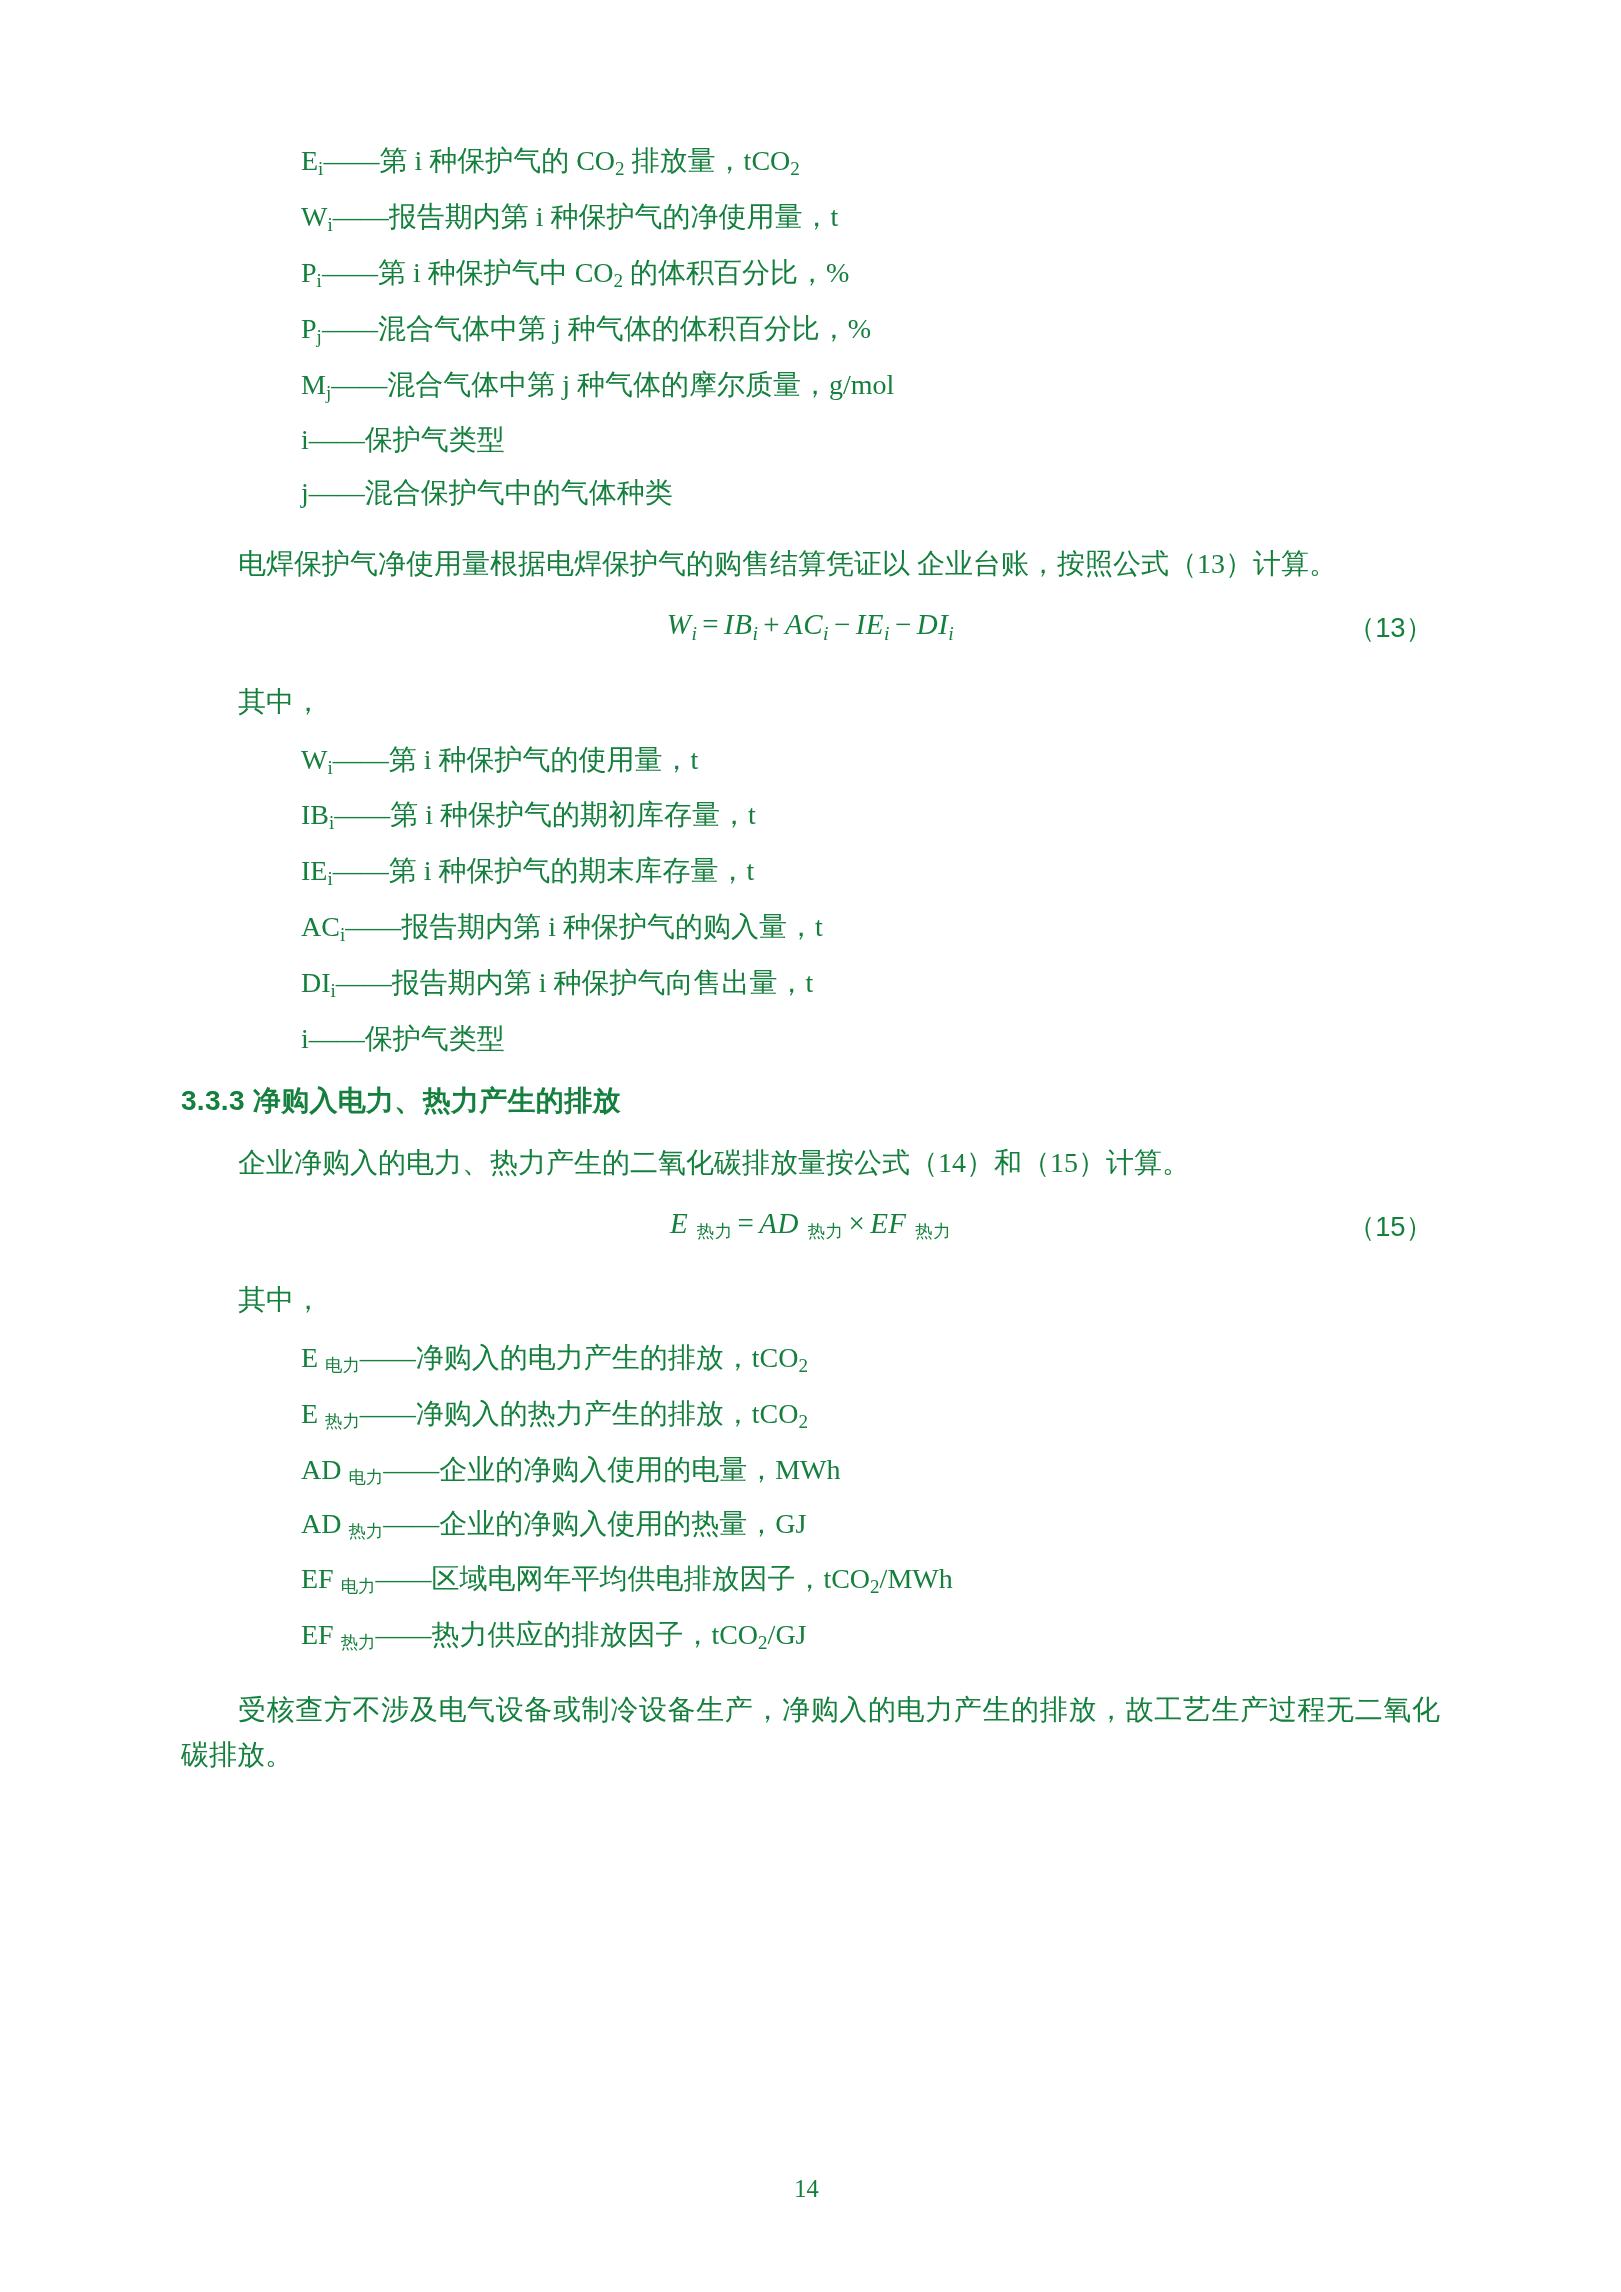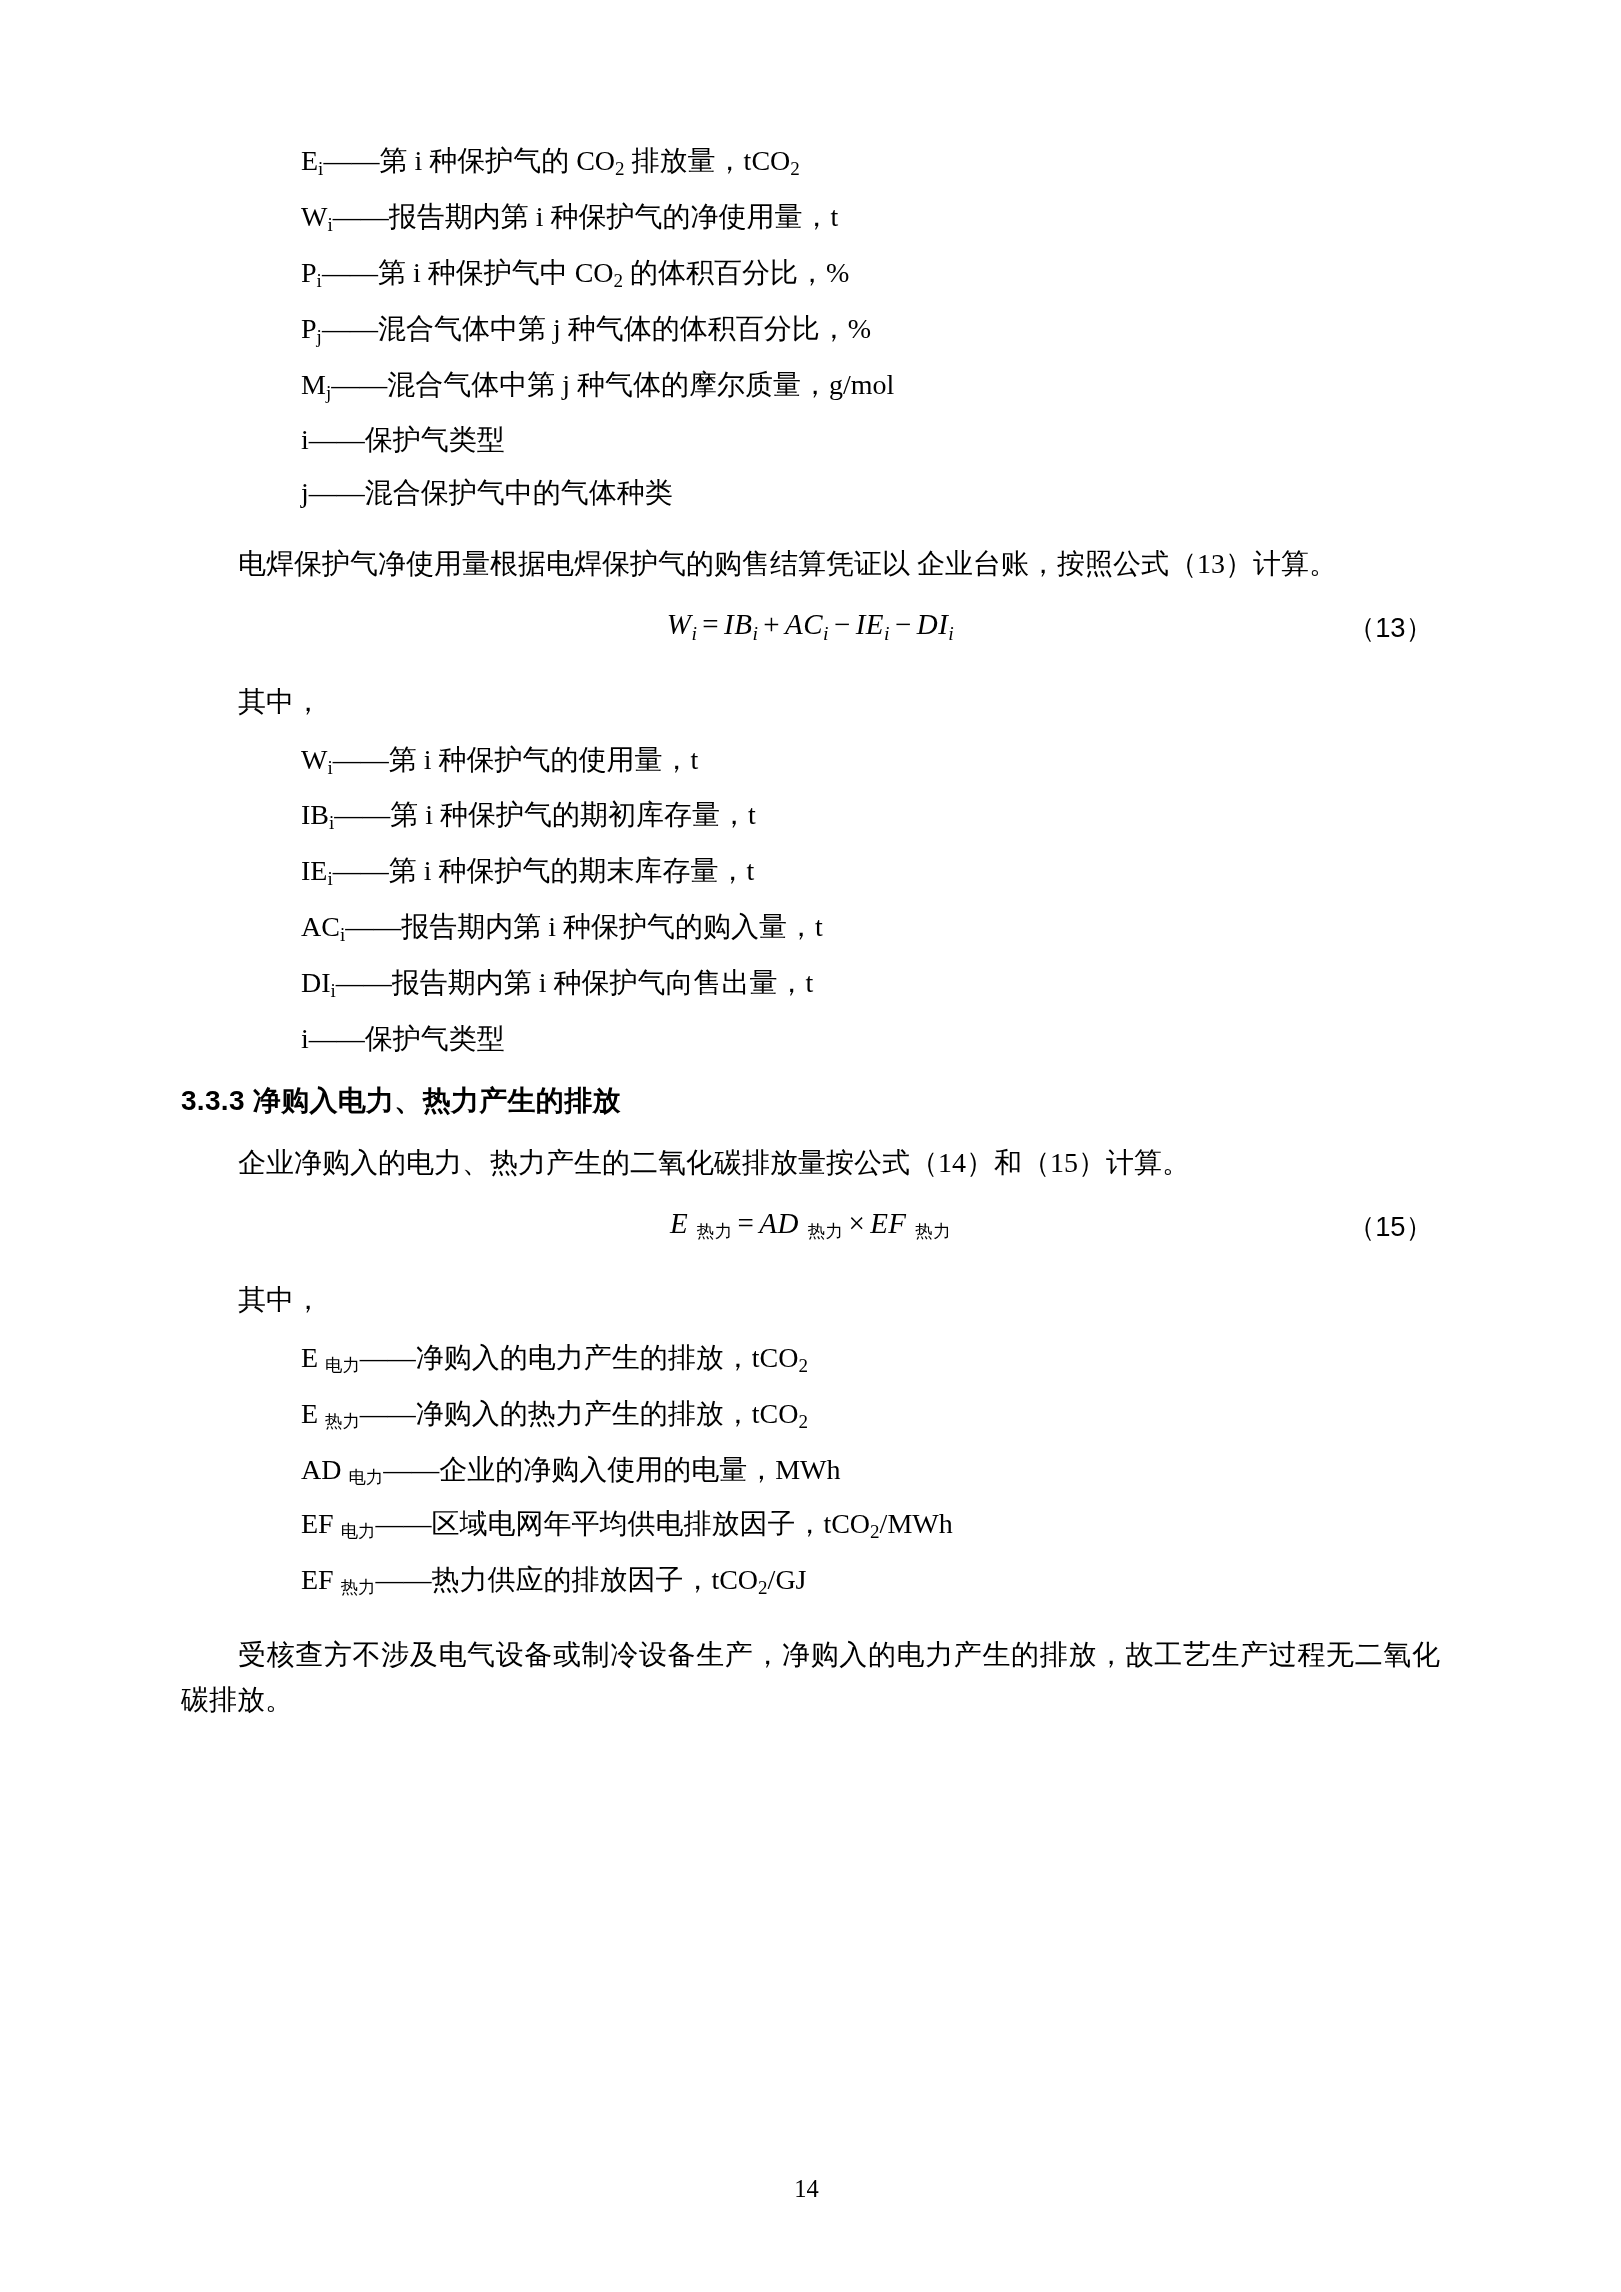--- a/index.html
+++ b/index.html
@@ -7,21 +7,21 @@
     padding: 0;
     background: #ffffff;
   }
   .page {
     width: 1621px;
     height: 2293px;
     position: relative;
     background: #ffffff;
     margin: 0 auto;
     font-family: "Liberation Serif", "DejaVu Serif", serif;
-    color: #000000;
+    color: #15803d;
     box-sizing: border-box;
     padding: 147px 181px 59px 181px;
   }
   .content {
     position: relative;
     width: 1259px;
   }
 
   
   .def-line {
@@ -184,20 +184,23 @@
     <div class="def-line">
       <span class="sym">E <span class="small-sub">电力</span></span>——净购入的电力产生的排放，tCO<sub>2</sub>
     </div>
     <div class="def-line">
       <span class="sym">E <span class="small-sub">热力</span></span>——净购入的热力产生的排放，tCO<sub>2</sub>
     </div>
     <div class="def-line">
       <span class="sym">AD <span class="small-sub">电力</span></span>——企业的净购入使用的电量，MWh
     </div>
     <div class="def-line">
+      <span class="sym">AD <span class="small-sub">热力</span></span>——企业的净购入使用的热量，GJ
+    </div>
+    <div class="def-line">
       <span class="sym">EF <span class="small-sub">电力</span></span>——区域电网年平均供电排放因子，tCO<sub>2</sub>/MWh
     </div>
     <div class="def-line">
       <span class="sym">EF <span class="small-sub">热力</span></span>——热力供应的排放因子，tCO<sub>2</sub>/GJ
     </div>
 
     <div class="gap-sm"></div>
 
     <p class="para">受核查方不涉及电气设备或制冷设备生产，净购入的电力产生的排放，故工艺生产过程无二氧化碳排放。</p>
 

